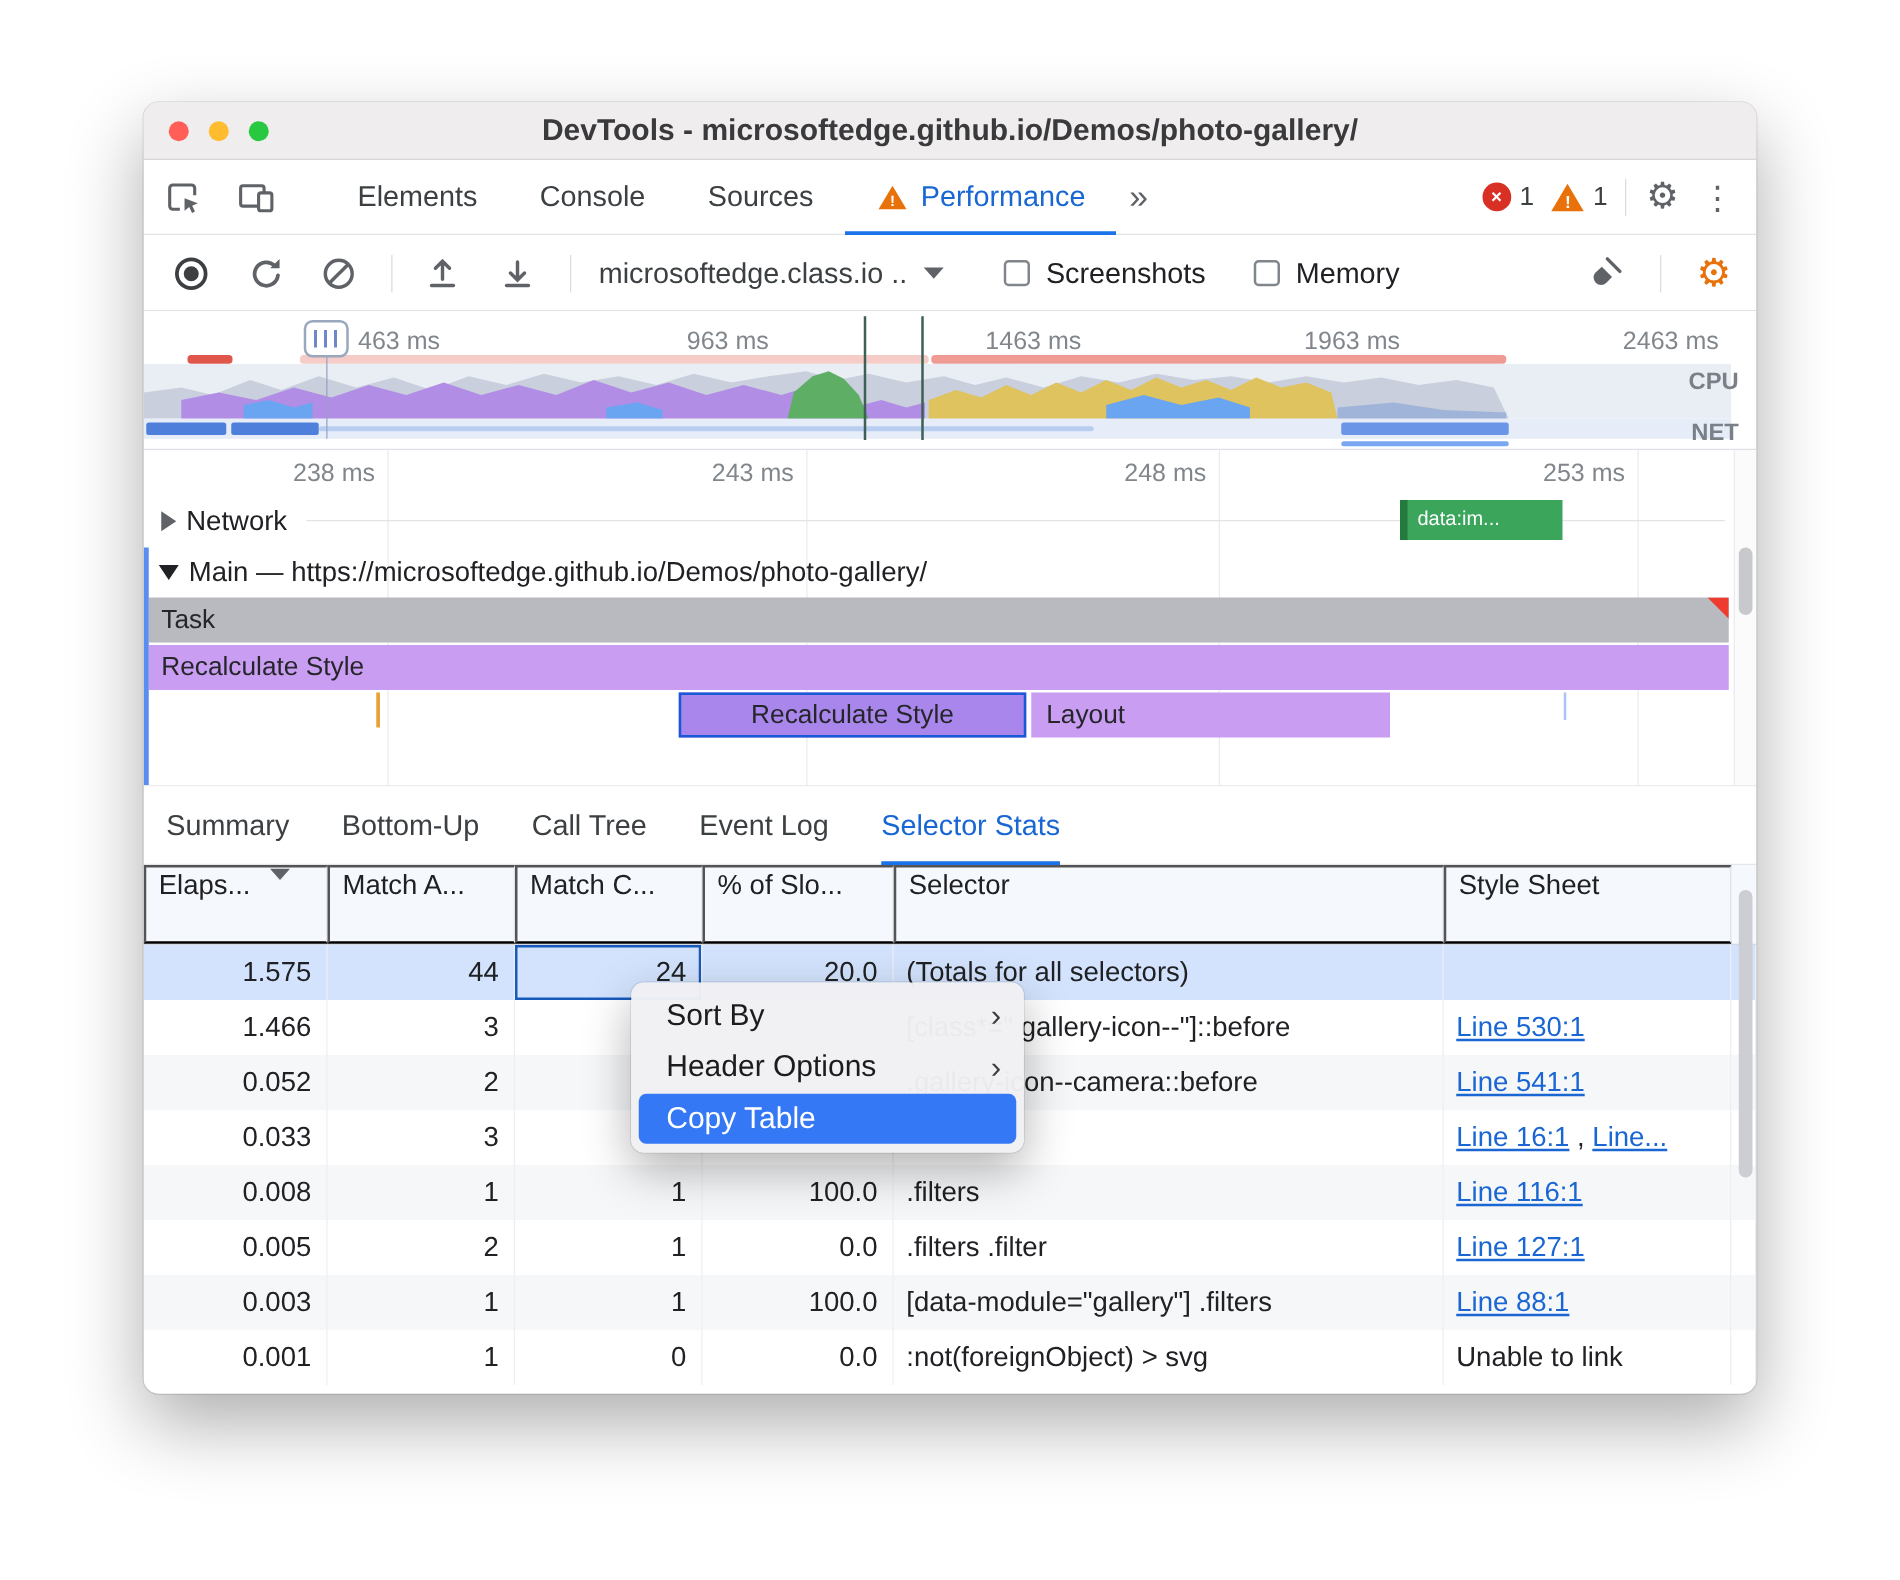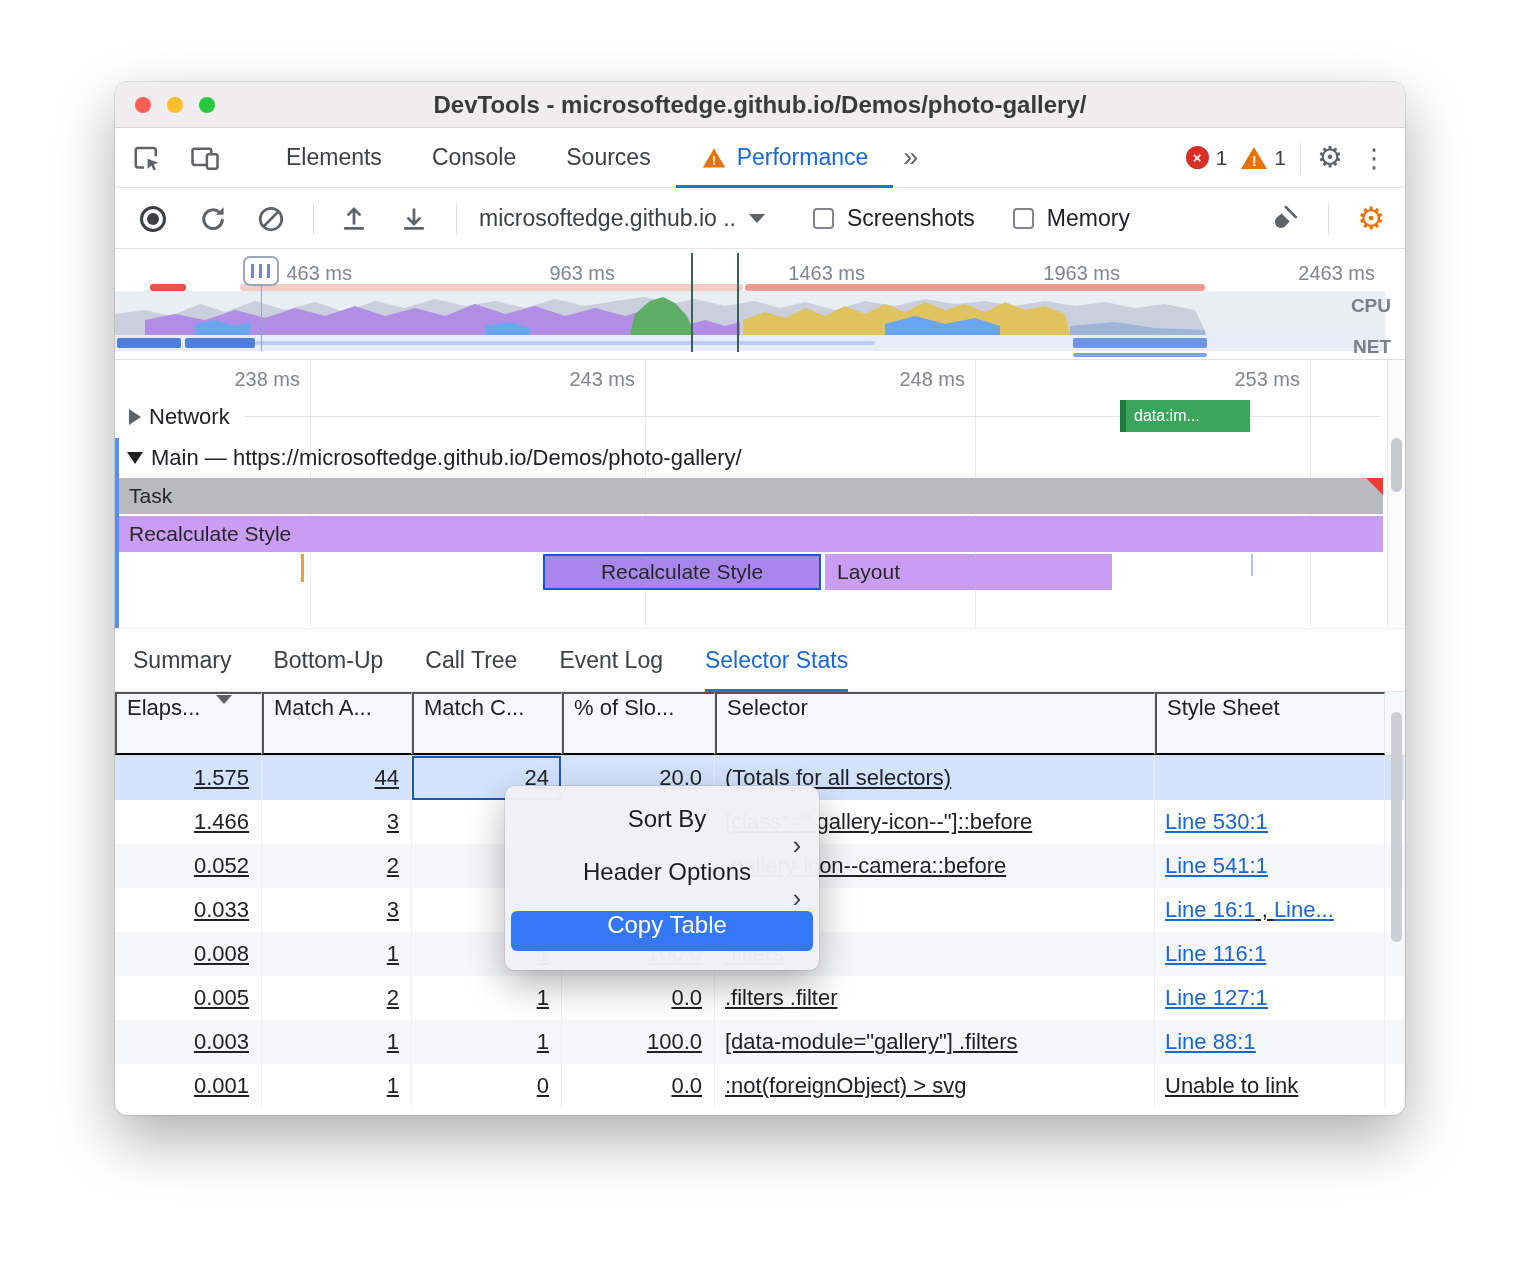--- a/index.html
+++ b/index.html
@@ -111,32 +111,32 @@
   .gh { display:flex; padding-left:10px; font-size:22px; color:#202124;
     border-right:1px solid #dfe3ea; background:none; }
   .c1{width:147px;} .c2{width:150px;} .c3{width:150px;} .c4{width:153px;} .c5{width:440px;} .c6{width:230px;}
   .c7{flex:1; border-right:none;}
   .sort-arrow { width:0; height:0; border-left:8px solid transparent; border-right:8px solid transparent;
     border-top:9px solid #5f6368; margin-left:16px; }
   .grows { position:absolute; top:674px; left:0; right:0; }
   .gr { display:flex; height:44px; background:#fff; }
   .gr.alt { background:#f6f7f9; }
   .gr.selected { background:#d3e3fd; }
-  .td { display:flex; align-items:center; font-size:22px; color:#202124; border-right:1px solid #edeff3;text-decoration:underline; }
+  .td { display:flex; align-items:center; font-size:22px; color:#202124; border-right:1px solid #edeff3; }
   .td.num { justify-content:flex-end; padding-right:12px; }
   .td.txt { padding-left:10px; white-space:nowrap; overflow:hidden; }
   .focus-cell { box-shadow: inset 0 0 0 2px #185abc; }
   .sheet-link { color:#1a66d2; text-decoration:underline; cursor:pointer; }
   .grid-sb { position:absolute; right:3px; top:630px; width:11px; height:230px; border-radius:6px; background:#cdced3; }
   
   .ctx { position:absolute; left:390px; top:704px; width:314px; padding:6px; border-radius:10px;
     background:rgba(241,241,244,.97);
     box-shadow:0 0 0 1px rgba(0,0,0,.08), 0 14px 38px rgba(0,0,0,.30); z-index:40; }
-  .mi { height:40px; display:flex; align-items:center; padding:0 12px 0 22px; margin:13px 0;
-    font-size:24px; color:#1c1c1f; border-radius:6px;flex-direction:column; }
+  .mi { height:40px; display:flex; align-items:center; padding:0 12px 0 22px; margin:1px 0;
+    font-size:24px; color:#1c1c1f; border-radius:6px; }
   .mi .chev { margin-left:auto; font-size:25px; color:#3c3c43; line-height:1; }
   .mi.hl { background:#3478f6; color:#fff; }
   svg { display:block; }
 </style>
 </head>
 <body>
 
 <div class="window">
 
   <div class="titlebar">
@@ -220,21 +220,21 @@
       </svg>
     </button>
     <button class="iconbtn" style="margin-left:24px;">
       <svg width="30" height="30" viewBox="0 0 24 24" fill="none" stroke="#5f6368" stroke-width="2.2" stroke-linecap="round">
         <path d="M12 4.5v11M7.5 11.5l4.5 4.5 4.5-4.5"></path>
           <path d="M5 19.5h14"></path>
       </svg>
     </button>
     <span class="vdiv" style="margin-left:24px;"></span>
     <button class="profile-select" style="margin-left:22px;">
-      <span>microsoftedge.github.io ..</span>
+      <span>microsoftedge.class.io ..</span>
       <span class="caret-down"></span>
     </button>
     <div class="cbgroup" style="margin-left:48px;">
       <span class="checkbox"></span>
       <span>Screenshots</span>
     </div>
     <div class="cbgroup" style="margin-left:38px;">
       <span class="checkbox"></span>
       <span>Memory</span>
     </div>

